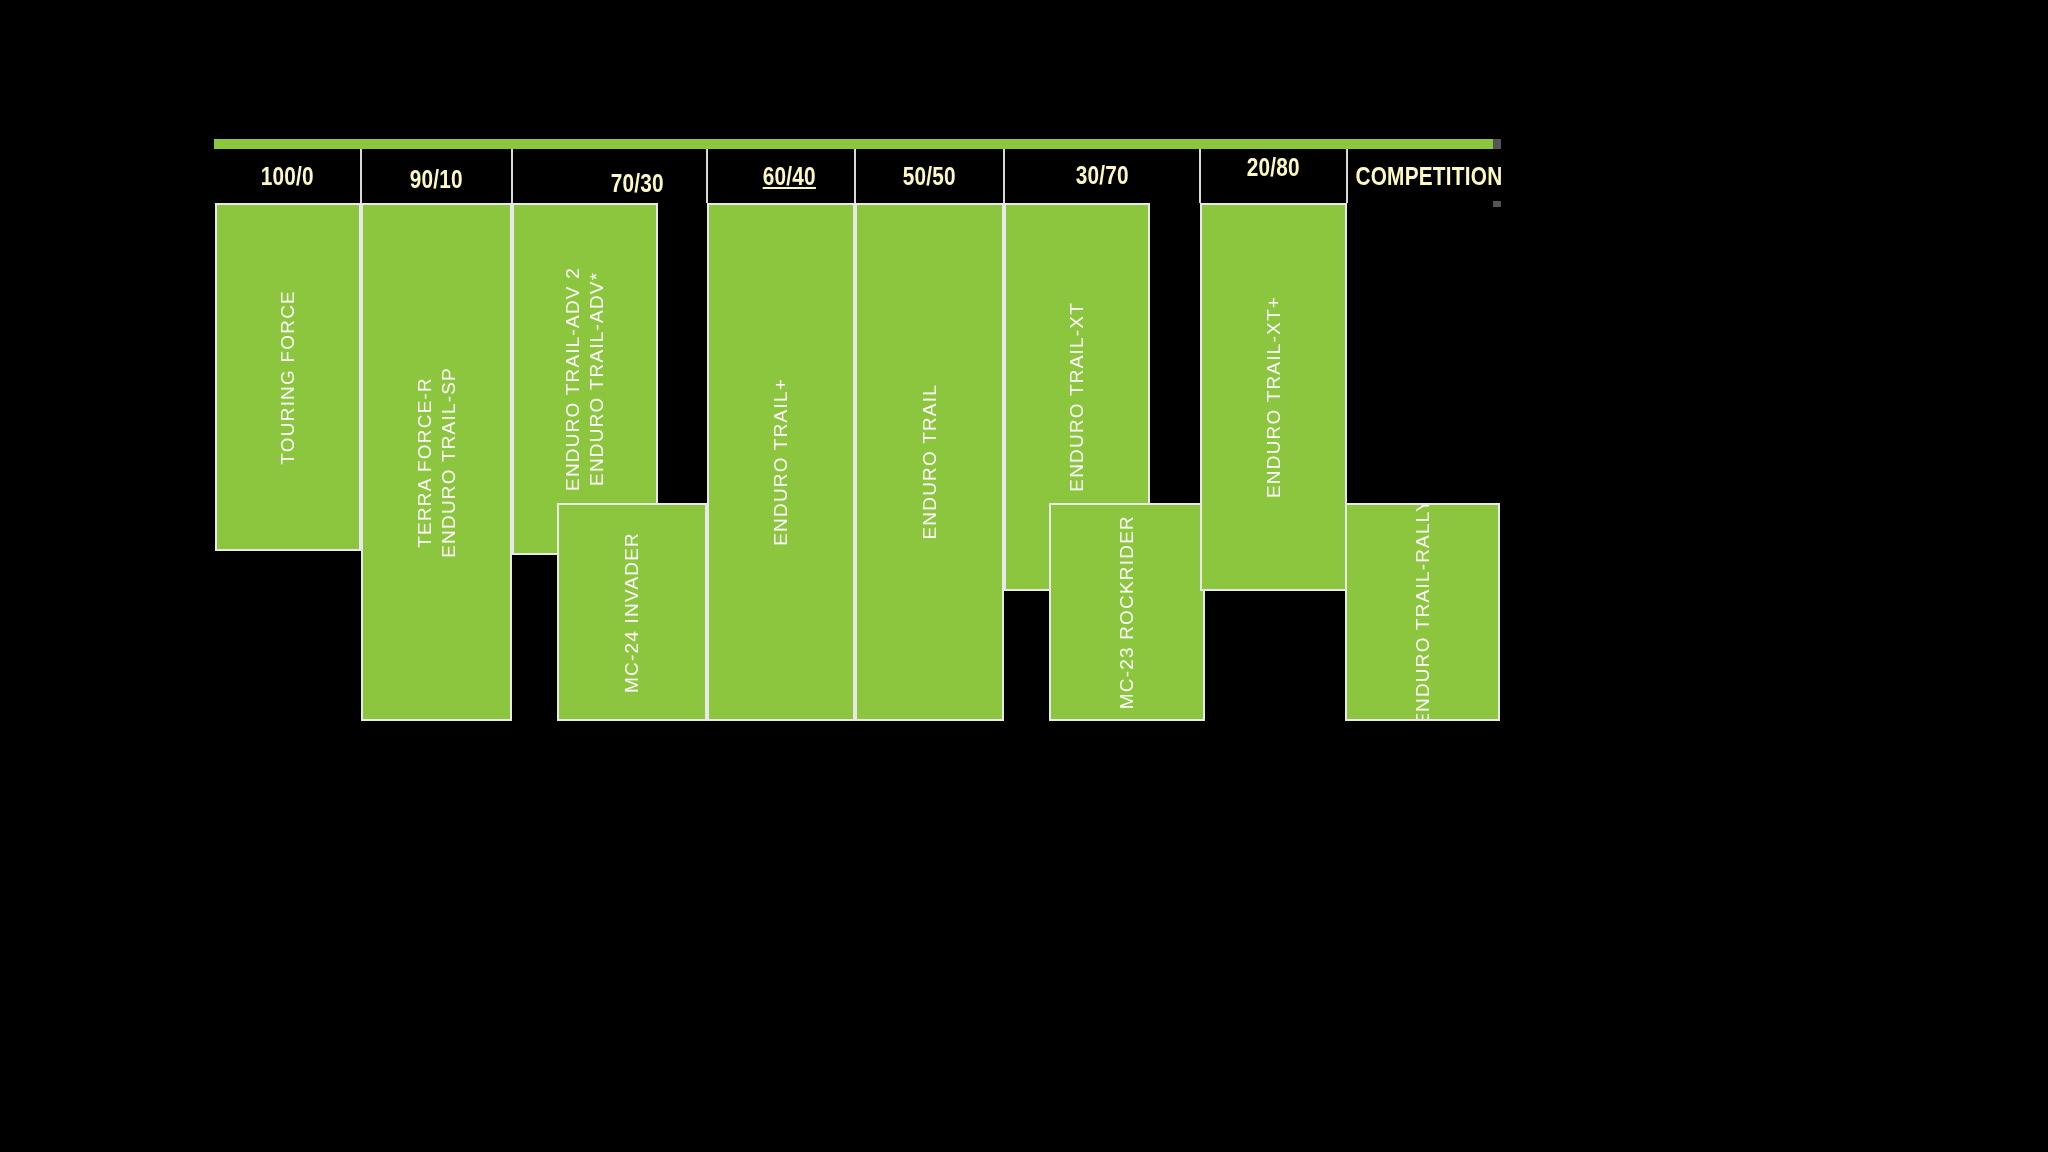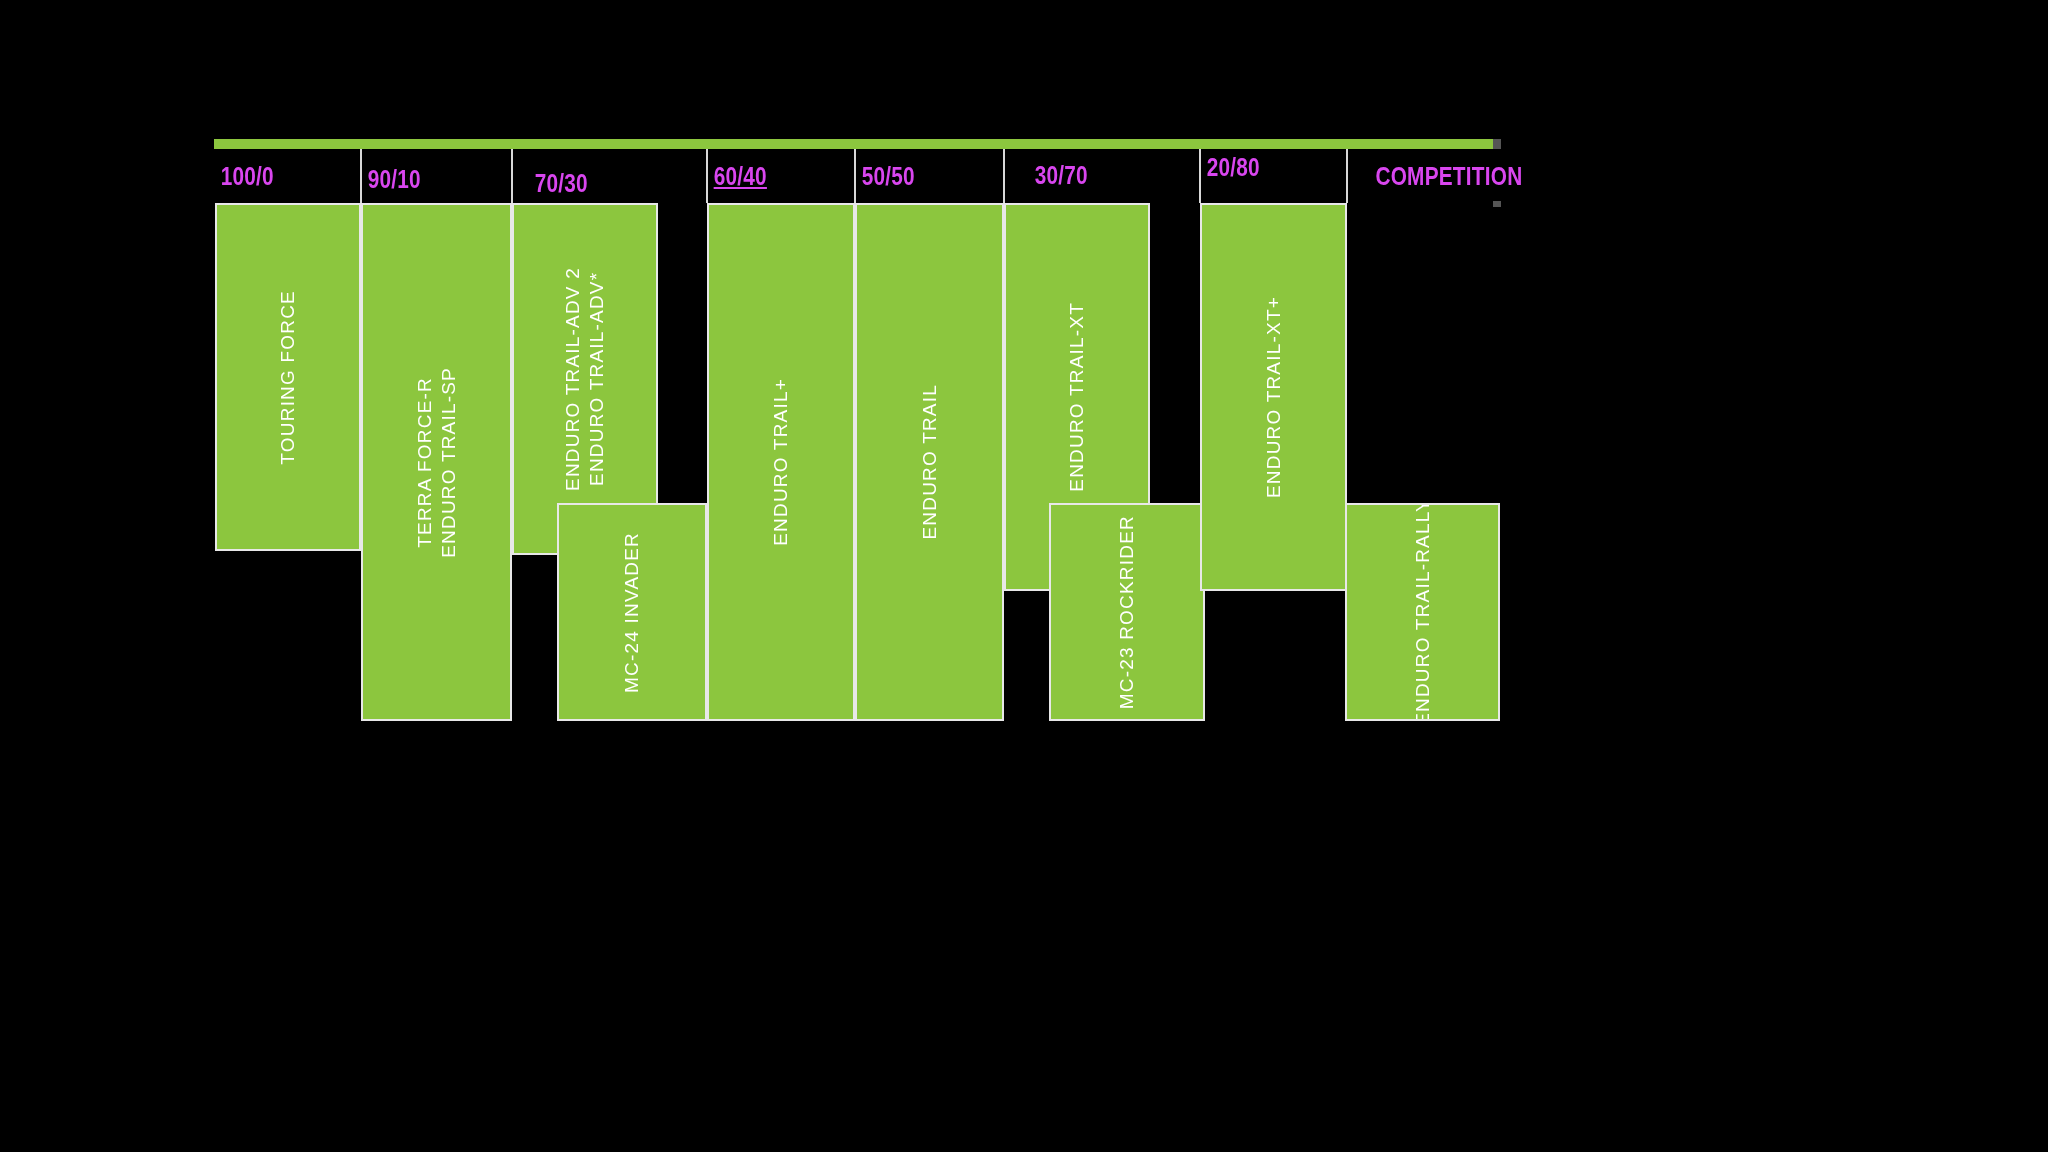--- a/index.html
+++ b/index.html
@@ -28,21 +28,22 @@
   
   .top-rule {
     position: absolute;
     background: #8cc63e;
   }
   .header-cell {
     position: absolute;
     box-sizing: border-box;
     display: flex;
     align-items: center;
-    color: #d946ef;
+    justify-content: center;
+    color: #fef9c3;
     font-weight: bold;
     font-size: 26px;
     letter-spacing: 0.3px;
     font-family: "Liberation Sans", sans-serif;
     white-space: nowrap;
   }
   .header-cell .htxt {
     display: block;
     transform: scaleX(0.80);
     transform-origin: center center;
@@ -100,30 +101,30 @@
   <div class="tick-mark" style="left:1493px; top:139px; width:8px; height:10px;"></div>
   <div class="tick-mark" style="left:1493px; top:201px; width:8px; height:6px;"></div>
 
   <div id="header-row">
       <div class="header-cell" style="left: 214px; top: 149px; width: 147px; height: 54px;">
         <span class="htxt">100/0</span>
       </div>
       <div class="header-cell" style="left: 361px; top: 149px; width: 151px; height: 60px;">
         <span class="htxt">90/10</span>
       </div>
-      <div class="header-cell" style="left: 528px; top: 149px; width: 195px; height: 68px;">
+      <div class="header-cell" style="left: 540px; top: 149px; width: 195px; height: 68px;">
         <span class="htxt">70/30</span>
       </div>
       <div class="header-cell" style="left: 707px; top: 149px; width: 164px; height: 54px; text-decoration: underline;">
         <span class="htxt">60/40</span>
       </div>
       <div class="header-cell" style="left: 855px; top: 149px; width: 149px; height: 54px;">
         <span class="htxt">50/50</span>
       </div>
-      <div class="header-cell" style="left: 1004px; top: 149px; width: 196px; height: 52px; margin-left: 24px;">
+      <div class="header-cell" style="left: 1004px; top: 149px; width: 196px; height: 52px;">
         <span class="htxt">30/70</span>
       </div>
       <div class="header-cell" style="left: 1200px; top: 140px; width: 147px; height: 54px;">
         <span class="htxt">20/80</span>
       </div>
       <div class="header-cell" style="left: 1347px; top: 149px; width: 153px; height: 54px; padding-left: 10px;">
         <span class="htxt">COMPETITION</span>
       </div>
     </div>
 

